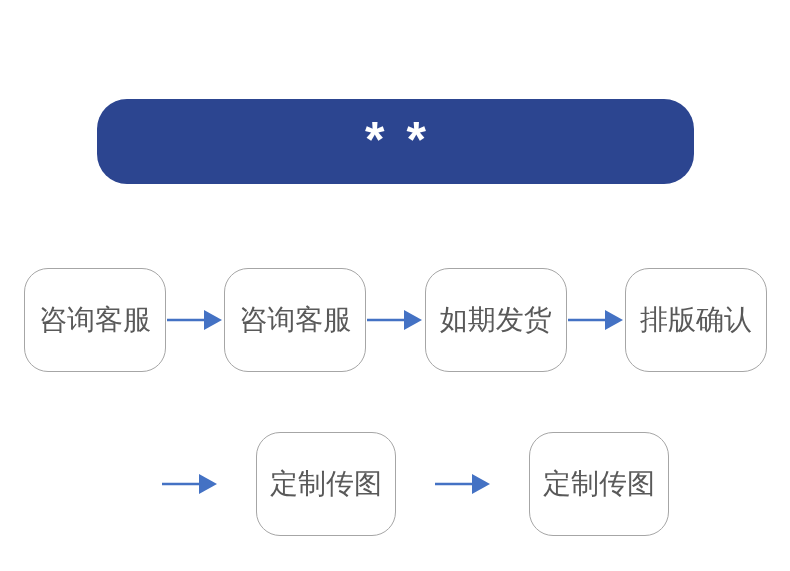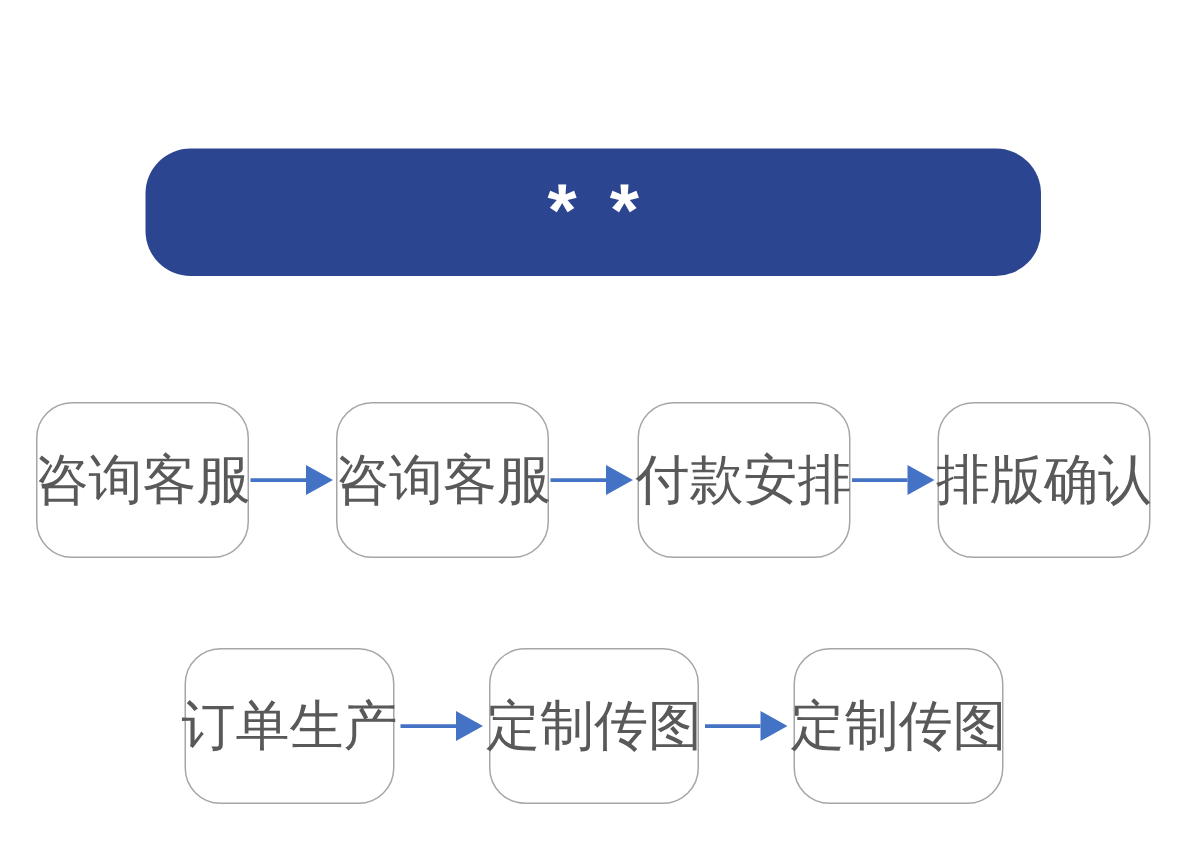--- a/index.html
+++ b/index.html
@@ -62,21 +62,21 @@
     background: #ffffff;
     border: 1.5px solid #a6a6a6;
     border-radius: 24px;
     display: flex;
     align-items: center;
     justify-content: center;
     flex: 0 0 auto;
   }
   .row2 .step-box { width: 140px; }
   .step-label {
-    font-size: 36px;
+    font-size: 28px;
     color: #595959;
     line-height: 1;
     white-space: nowrap;
   }
   .arrow {
     flex: 1 1 auto;
     display: flex;
     align-items: center;
     justify-content: center;
     min-width: 0;
@@ -106,37 +106,34 @@
     <div class="step-box">
       <span class="step-label">咨询客服</span>
     </div>
     <div class="arrow">
       <svg width="58" height="26" viewBox="0 0 58 26" aria-hidden="true">
         <line x1="1" y1="13" x2="38" y2="13" stroke="#4472c4" stroke-width="2.5"></line>
         <polygon points="38,3 56,13 38,23" fill="#4472c4"></polygon>
       </svg>
     </div>
     <div class="step-box">
-      <span class="step-label">付款安排</span>
+      <span class="step-label">如期发货</span>
     </div>
     <div class="arrow">
       <svg width="58" height="26" viewBox="0 0 58 26" aria-hidden="true">
         <line x1="1" y1="13" x2="38" y2="13" stroke="#4472c4" stroke-width="2.5"></line>
         <polygon points="38,3 56,13 38,23" fill="#4472c4"></polygon>
       </svg>
     </div>
     <div class="step-box">
       <span class="step-label">排版确认</span>
     </div>
   </div>
 
   <div class="flow-row row2">
-    <div class="step-box">
-      <span class="step-label">订单生产</span>
-    </div>
     <div class="arrow">
       <svg width="58" height="26" viewBox="0 0 58 26" aria-hidden="true">
         <line x1="1" y1="13" x2="38" y2="13" stroke="#4472c4" stroke-width="2.5"></line>
         <polygon points="38,3 56,13 38,23" fill="#4472c4"></polygon>
       </svg>
     </div>
     <div class="step-box">
       <span class="step-label">定制传图</span>
     </div>
     <div class="arrow">

